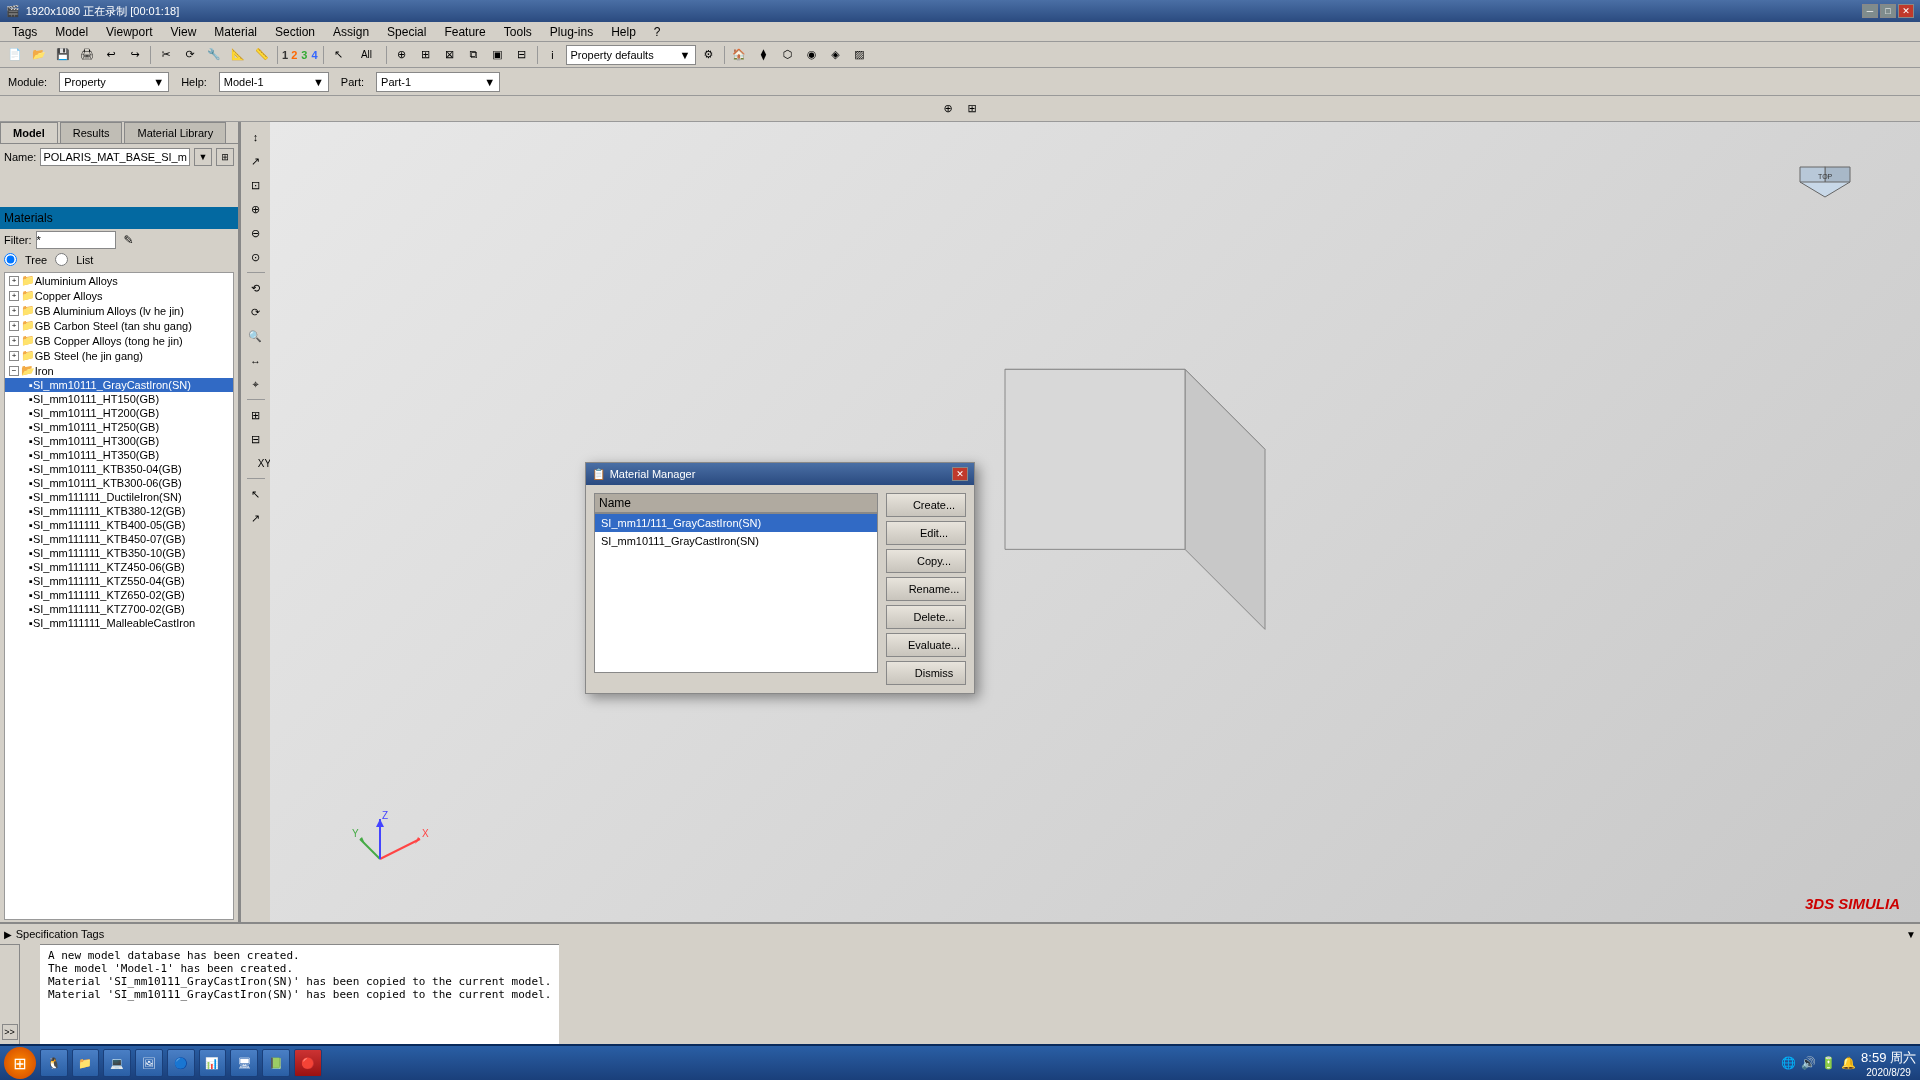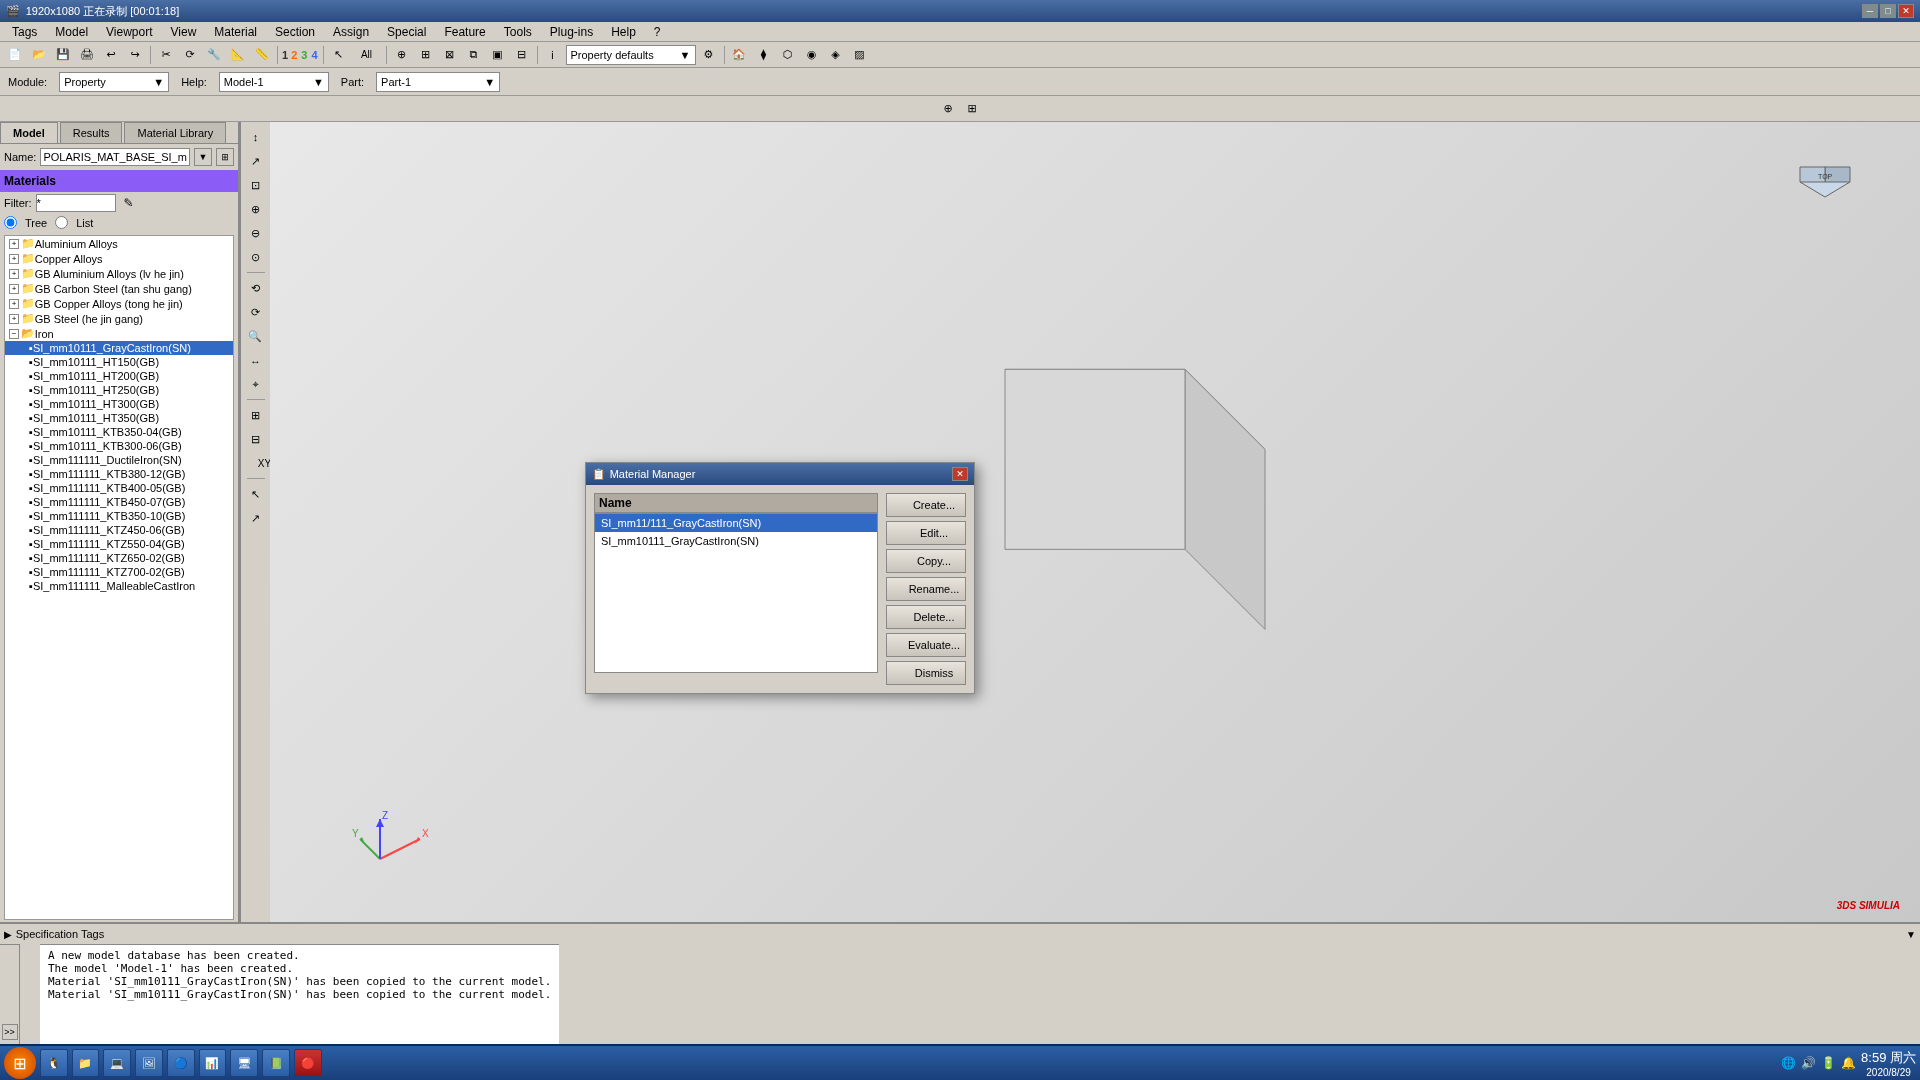--- a/index.html
+++ b/index.html
@@ -83,21 +83,21 @@
     }
     .name-label { font-size: 11px; }
     .name-input {
       flex: 1; height: 18px; border: 1px solid #888; background: white;
       font-size: 11px; padding: 0 2px;
     }
     .name-btn { width: 18px; height: 18px; background: #d4d0c8; border: 1px solid #888; cursor: pointer; font-size: 9px; display: flex; align-items: center; justify-content: center; }
 
     
     #materials-header {
-      padding: 4px; background: #8b5cf6; font-size: 12px; font-weight: bold;
+      padding: 4px; background: #0369a1; font-size: 12px; font-weight: normal; margin-top: 37px;
     }
 
     
     #filter-row {
       display: flex; align-items: center; padding: 2px 4px; gap: 4px;
     }
     .filter-label { font-size: 11px; }
     .filter-input { height: 18px; width: 80px; border: 1px solid #888; background: white; font-size: 11px; }
     .filter-icon { width: 18px; height: 18px; cursor: pointer; display: flex; align-items: center; justify-content: center; }
 
@@ -199,21 +199,21 @@
       border: 1px solid #888; box-shadow: 4px 4px 12px rgba(0,0,0,0.4);
     }
     #mm-titlebar {
       height: 22px; background: linear-gradient(to bottom, #4a6fa5, #2a4a7f);
       display: flex; align-items: center; justify-content: space-between;
       color: white; padding: 0 6px; font-size: 11px;
     }
     #mm-close { width: 16px; height: 14px; background: #c0392b; border: 1px solid #888; cursor: pointer; display: flex; align-items: center; justify-content: center; color: white; font-size: 9px; }
     #mm-body { display: flex; padding: 8px; gap: 8px; }
     #mm-list-area { flex: 1; }
-    #mm-name-header { font-size: 12px; font-weight: bold; padding: 2px 4px; background: #b0aaa0; border: 1px solid #888; }
+    #mm-name-header { font-size: 12px; font-weight: normal; padding: 2px 4px; background: #b0aaa0; border: 1px solid #888; }
     #mm-list { background: white; border: 1px solid #888; min-height: 160px; }
     .mm-item { padding: 3px 6px; cursor: pointer; font-size: 11px; }
     .mm-item.selected { background: #316ac5; color: white; }
     #mm-buttons { display: flex; flex-direction: column; gap: 4px; min-width: 80px; }
     .mm-btn {
       height: 24px; background: linear-gradient(to bottom, #e8e4dc, #c8c4bc);
       border: 1px solid #888; cursor: pointer; font-size: 11px; text-align: center;
       display: flex; align-items: center; justify-content: center; padding-left: 16px;
     }
 
@@ -515,21 +515,21 @@
     <div id="view-cube">
       <svg width="70" height="70">
         <polygon points="10,40 35,25 60,40 35,55" fill="#c8d8e8" stroke="#666" stroke-width="1"></polygon>
         <polygon points="35,25 60,25 60,40 35,40" fill="#a8b8c8" stroke="#666" stroke-width="1"></polygon>
         <polygon points="10,25 35,25 35,40 10,40" fill="#b8c8d8" stroke="#666" stroke-width="1"></polygon>
         <text x="28" y="37" font-size="7" fill="#333">TOP</text>
       </svg>
     </div>
 
     <div id="simulia-brand">
-      <span style="color:#cc0000; font-size:10px; font-weight:bold; font-style:italic;">3DS SIMULIA</span>
+      <span style="color:#cc0000; font-size:15px; font-weight:bold; font-style:italic;">3DS SIMULIA</span>
     </div>
 
     <div id="material-manager">
       <div id="mm-titlebar">
         <div style="display:flex; align-items:center; gap:4px;">
           <span>📋</span>
           <span>Material Manager</span>
         </div>
         <div id="mm-close">✕</div>
       </div>

